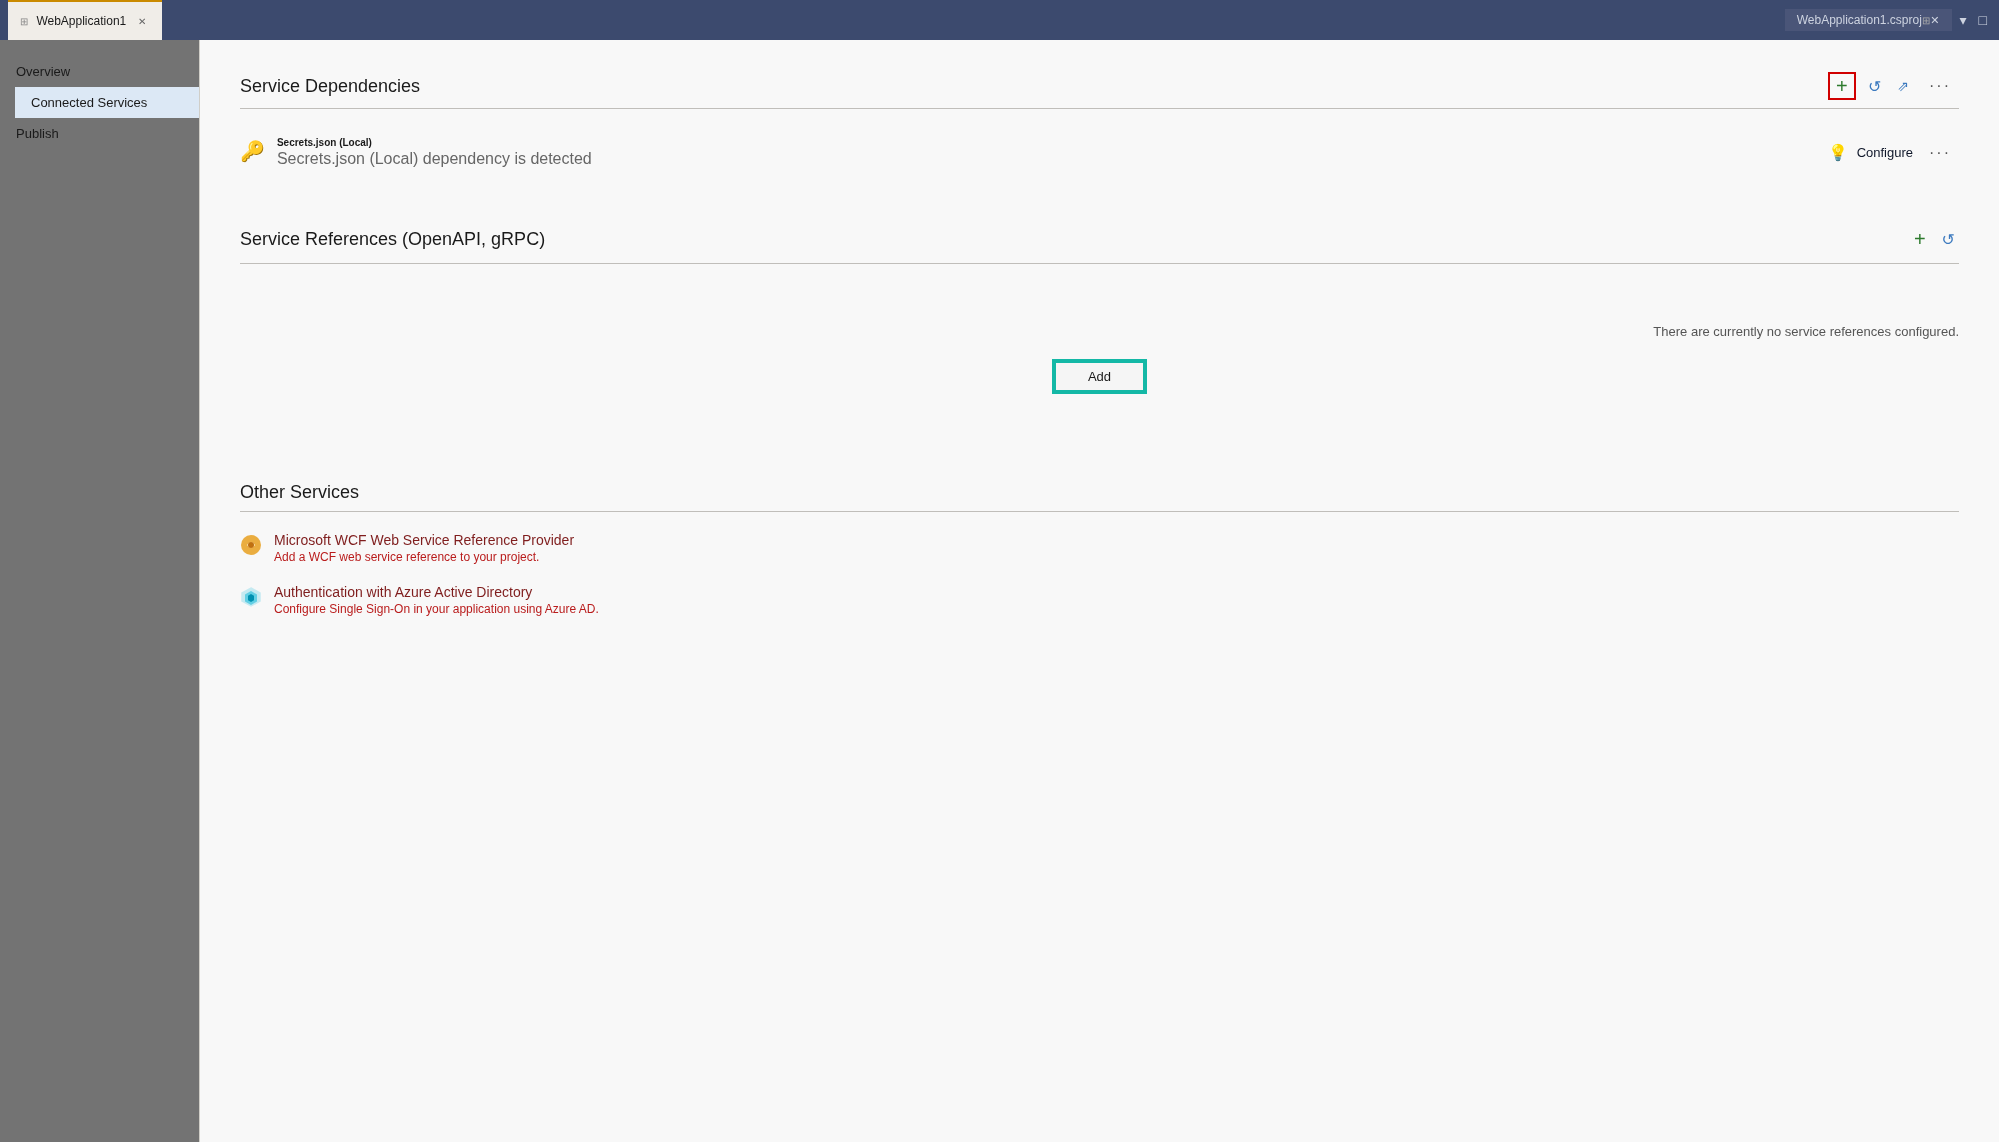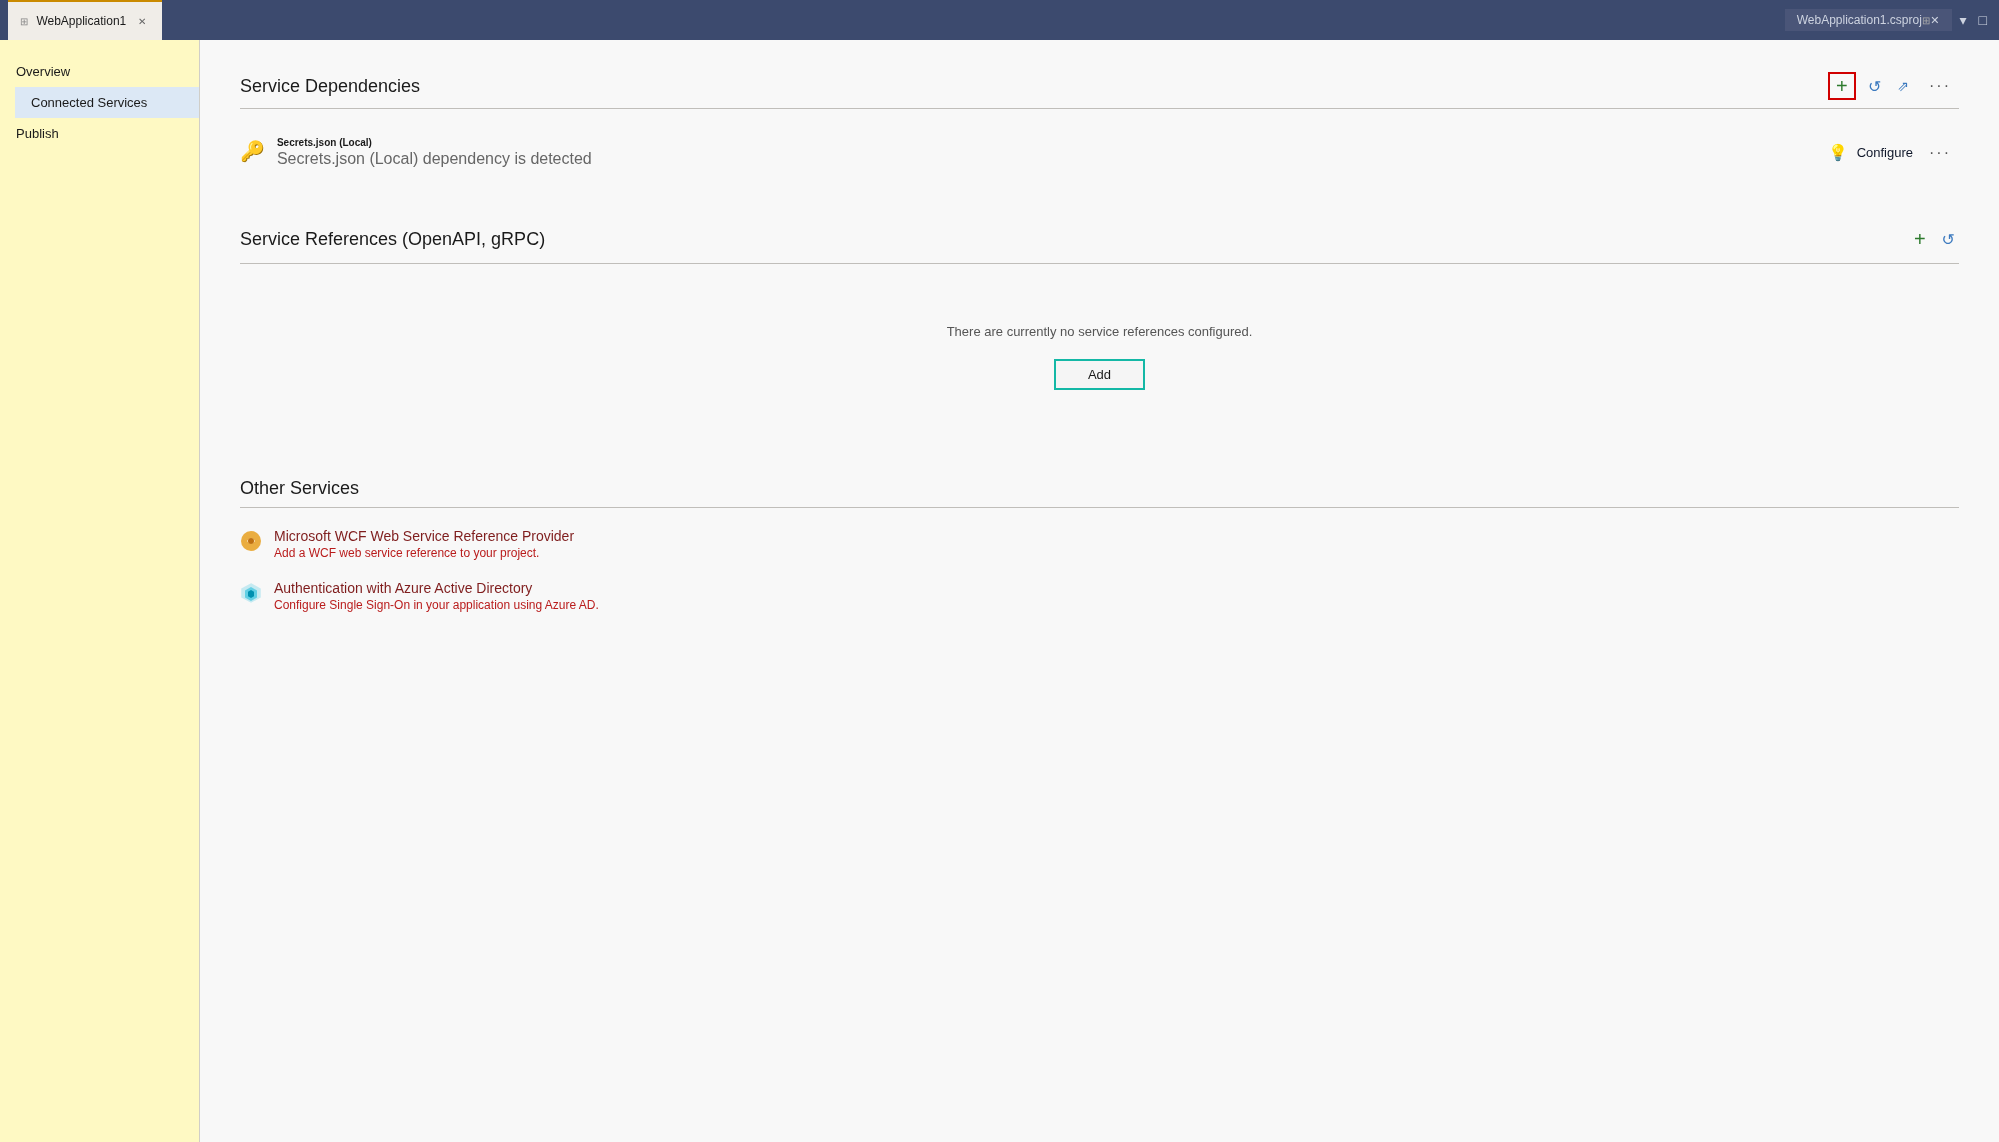--- a/index.html
+++ b/index.html
@@ -73,21 +73,21 @@
     
     .main-container {
       display: flex;
       height: calc(1142px - 40px);
       background: #f0ede8;
     }
 
     
     .sidebar {
       width: 200px;
-      background: #fef9c3;
+      background: #737373;
       padding: 16px 0;
       flex-shrink: 0;
       border-right: 1px solid #d0cec8;
     }
     .sidebar-item {
       padding: 8px 16px;
       cursor: pointer;
       color: #1a1a1a;
       font-size: 13px;
       display: flex;
@@ -228,24 +228,25 @@
 
     
     .empty-state {
       text-align: center;
       padding: 40px 0;
       color: #555;
     }
     .empty-state-text {
       margin-bottom: 20px;
       font-size: 13px;
+      text-align: right;
     }
     .btn-add-secondary {
       background: #f5f5f5;
-      border: 2px solid #14b8a6;
+      border: 4px solid #14b8a6;
       color: #1a1a1a;
       padding: 6px 32px;
       font-size: 13px;
       cursor: pointer;
       min-width: 80px;
     }
 
     
     .other-service-item {
       display: flex;

